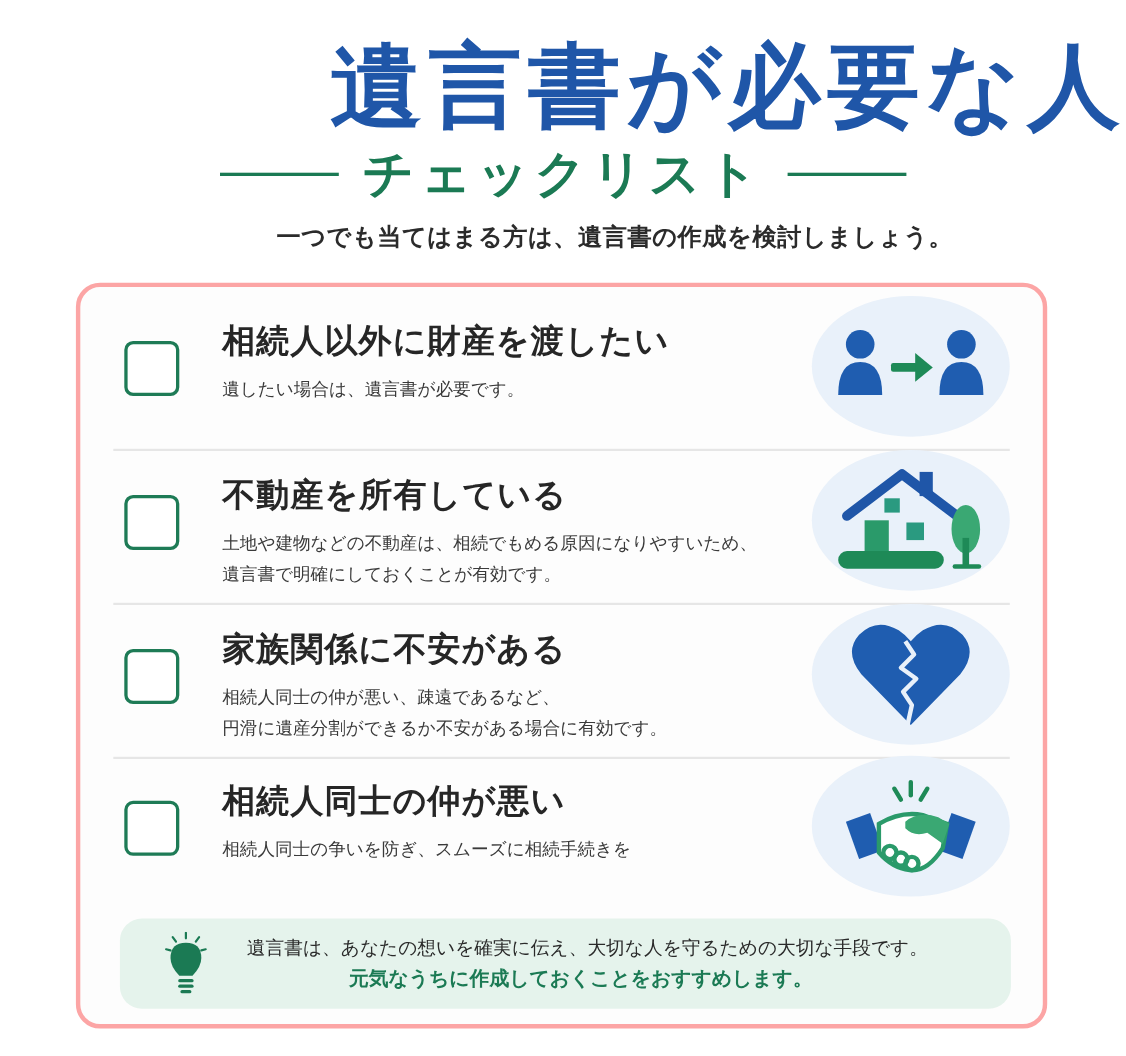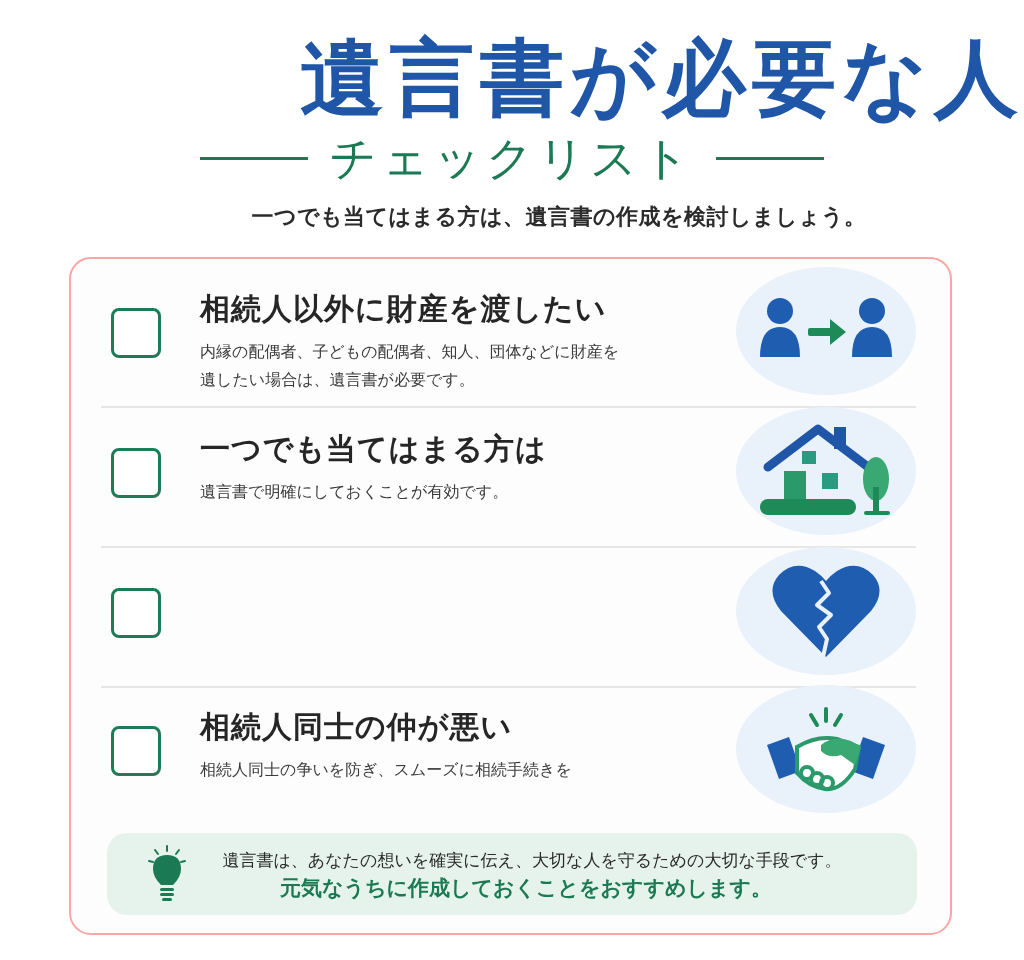--- a/index.html
+++ b/index.html
@@ -11,29 +11,29 @@
   .title {
     position: absolute; left: 0; top: 28px; width: 1024px; text-align: right;
     font-size: 84px; font-weight: bold; color: #1f56a8; letter-spacing: 6px; line-height: 100px;
   }
   .subtitle-row {
     position: absolute; left: 0; top: 128px; width: 1024px; height: 60px;
     display: flex; align-items: center; justify-content: center; gap: 22px;
   }
   .subtitle-line { width: 108px; height: 3px; background: #1b7a54; }
   .subtitle {
-    font-size: 46px; font-weight: normal; color: #1b7a54; letter-spacing: 5px; line-height: 60px;
+    font-size: 46px; font-weight: bold; color: #1b7a54; letter-spacing: 5px; line-height: 60px;
   }
   .lead {
     position: absolute; left: 0; top: 197px; width: 1024px; text-align: center;
     font-size: 22px; font-weight: bold; color: #2b2b2b; line-height: 40px; letter-spacing: 0.5px; padding-left: 47px;
   }
   .card {
     position: absolute; left: 69px; top: 257px; width: 883px; height: 678px;
-    border: 2px solid #fca5a5; border-radius: 22px; background: #fdfdfd; box-sizing: border-box;
+    border: 4px solid #fca5a5; border-radius: 22px; background: #fdfdfd; box-sizing: border-box;
   }
   .item {
     position: absolute; left: 40px; width: 800px; height: 140px;
   }
   .item .checkbox {
     position: absolute; left: 0; top: 46px; width: 50px; height: 50px;
     border: 3.5px solid #1e7b56; border-radius: 8px; box-sizing: border-box; background: #fff;
     cursor: pointer;
   }
   .item .heading {
@@ -56,21 +56,21 @@
     position: absolute; left: 36px; top: 574px; width: 810px; height: 82px;
     background: #e5f3ec; border-radius: 20px;
   }
   .tip .bulb { position: absolute; left: 38px; top: 12px; width: 44px; height: 60px; }
   .tip .line1 {
     position: absolute; left: 0; top: 14px; width: 810px; text-align: center; padding-left: 40px; box-sizing: border-box;
     font-size: 17px; color: #2a2a2a; line-height: 26px;
   }
   .tip .line2 {
     position: absolute; left: 0; top: 42px; width: 810px; text-align: center; padding-left: 28px; box-sizing: border-box;
-    font-size: 21px; color: #1b7a54; font-weight: bold; line-height: 26px;
+    font-size: 18px; color: #1b7a54; font-weight: bold; line-height: 26px;
   }
 </style>
 </head>
 <body>
 
 <div class="title">遺言書が必要な人</div>
 
 <div class="subtitle-row">
   <div class="subtitle-line"></div>
   <div class="subtitle">チェックリスト</div>
@@ -78,60 +78,65 @@
 </div>
 
 <div class="lead">一つでも当てはまる方は、遺言書の作成を検討しましょう。</div>
 
 <div class="card">
 
   <div class="item" style="top:3px;">
     <div class="checkbox"></div>
     <div class="heading">相続人以外に財産を渡したい</div>
     <div class="desc">
-      <div>内縁の配偶者、子どもの配偶者、知人、団体などに財産を</div>
       <div>遺したい場合は、遺言書が必要です。</div>
     </div>
     <div class="icon-wrap">
       <svg width="140" height="80" viewBox="0 0 140 80">
         <circle cx="24" cy="20" r="13" fill="#1f5db0"></circle>
         <path d="M4 66 Q4 36 24 36 Q44 36 44 66 Z" fill="#1f5db0"></path>
         <rect x="52" y="37" width="24" height="8" rx="2" fill="#1e8a57"></rect>
         <polygon points="74,28 90,41 74,54" fill="#1e8a57"></polygon>
         <circle cx="116" cy="20" r="13" fill="#1f5db0"></circle>
         <path d="M96 66 Q96 36 116 36 Q136 36 136 66 Z" fill="#1f5db0"></path>
       </svg>
     </div>
   </div>
   <div class="divider" style="top:147px;"></div>
 
   <div class="item" style="top:143px;">
     <div class="checkbox"></div>
-    <div class="heading">一つでも当てはまる方は</div>
+    <div class="heading">不動産を所有している</div>
     <div class="desc">
+      <div>土地や建物などの不動産は、相続でもめる原因になりやすいため、</div>
       <div>遺言書で明確にしておくことが有効です。</div>
     </div>
     <div class="icon-wrap">
       <svg width="140" height="100" viewBox="0 0 140 100">
         <polyline points="12,46 62,8 112,46" fill="none" stroke="#1f56a8" stroke-width="9" stroke-linecap="round" stroke-linejoin="round"></polyline>
         <rect x="78" y="6" width="12" height="22" fill="#1f56a8"></rect>
         <rect x="46" y="30" width="14" height="13" fill="#2a9a80"></rect>
         <rect x="66" y="52" width="16" height="16" fill="#2a9a80"></rect>
         <rect x="28" y="50" width="22" height="30" fill="#2a9a6a"></rect>
         <rect x="4" y="78" width="96" height="16" rx="8" fill="#1e8a57"></rect>
         <ellipse cx="120" cy="58" rx="13" ry="22" fill="#3aa873"></ellipse>
         <rect x="117" y="66" width="6" height="26" fill="#1e8a57"></rect>
         <rect x="108" y="90" width="26" height="4" rx="2" fill="#1e8a57"></rect>
       </svg>
     </div>
   </div>
   <div class="divider" style="top:287px;"></div>
 
   <div class="item" style="top:283px;">
     <div class="checkbox"></div>
+    <div class="heading">家族関係に不安がある</div>
+    <div class="desc">
+      <div>相続人同士の仲が悪い、疎遠であるなど、</div>
+      <div>円滑に遺産分割ができるか不安がある場合に有効です。</div>
+    </div>
     <div class="icon-wrap">
       <svg width="110" height="100" viewBox="0 0 110 100">
         <path d="M55 96 L10 50 Q-6 30 8 14 Q24 -2 44 10 Q50 14 55 20 Q60 14 66 10 Q86 -2 102 14 Q116 30 100 50 Z" fill="#1f5db0"></path>
         <polyline points="50,20 58,32 46,44 60,54 48,66 56,78 52,96" fill="none" stroke="#e9f1fa" stroke-width="4" stroke-linejoin="round"></polyline>
       </svg>
     </div>
   </div>
   <div class="divider" style="top:427px;"></div>
 
   <div class="item" style="top:421px;">

